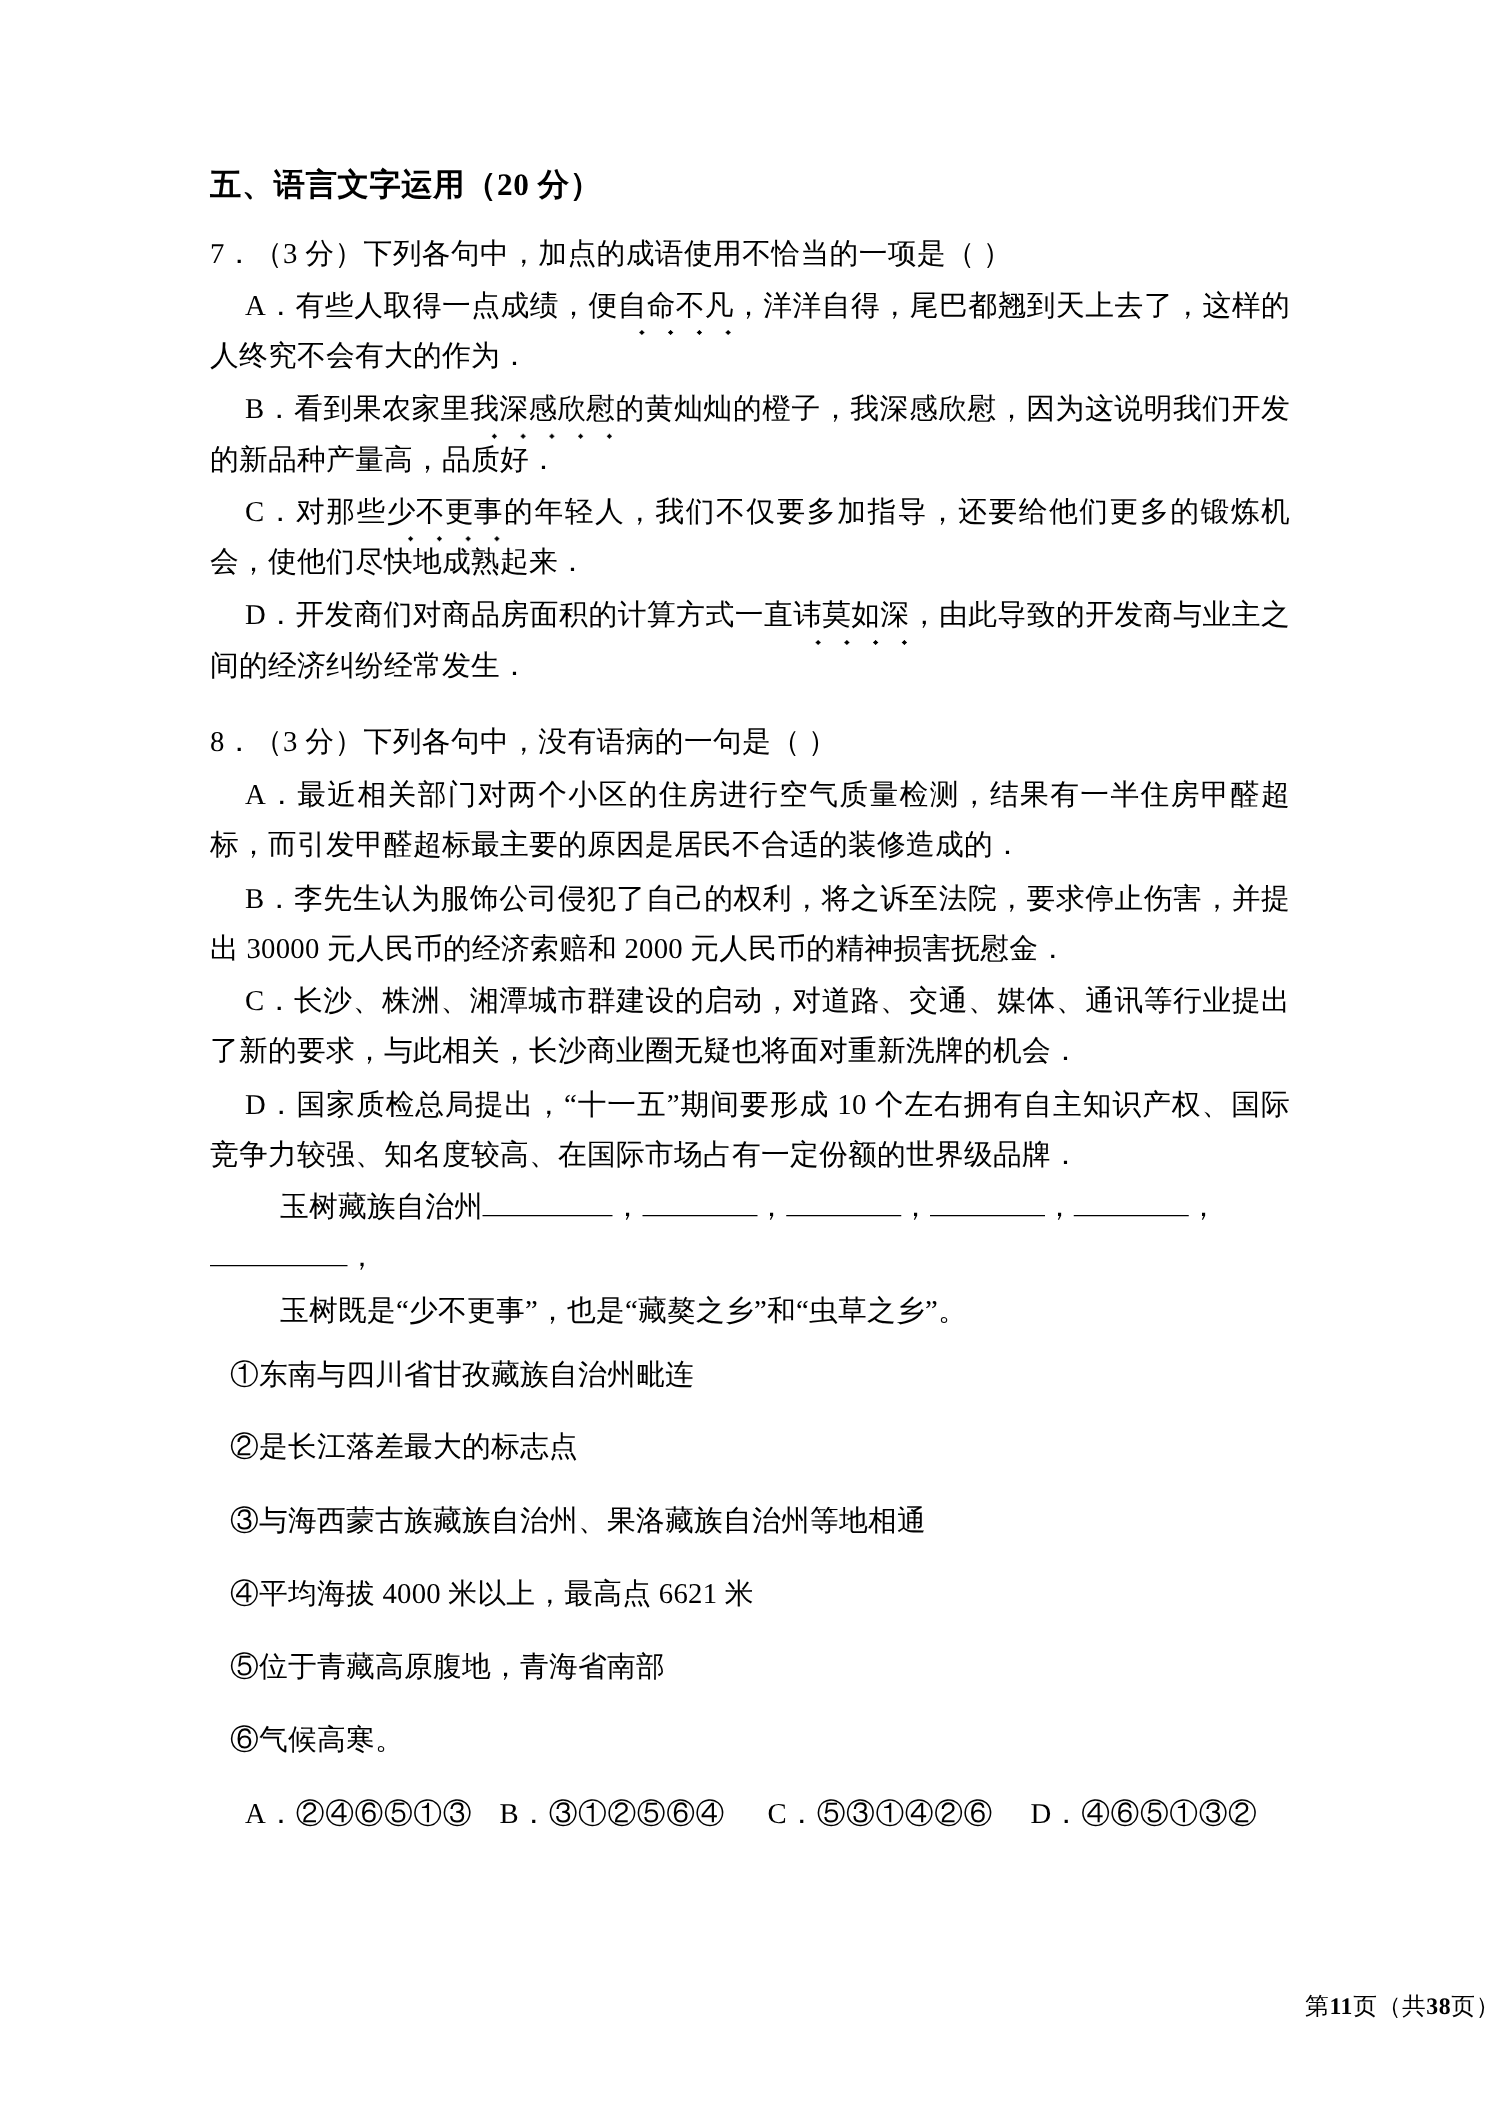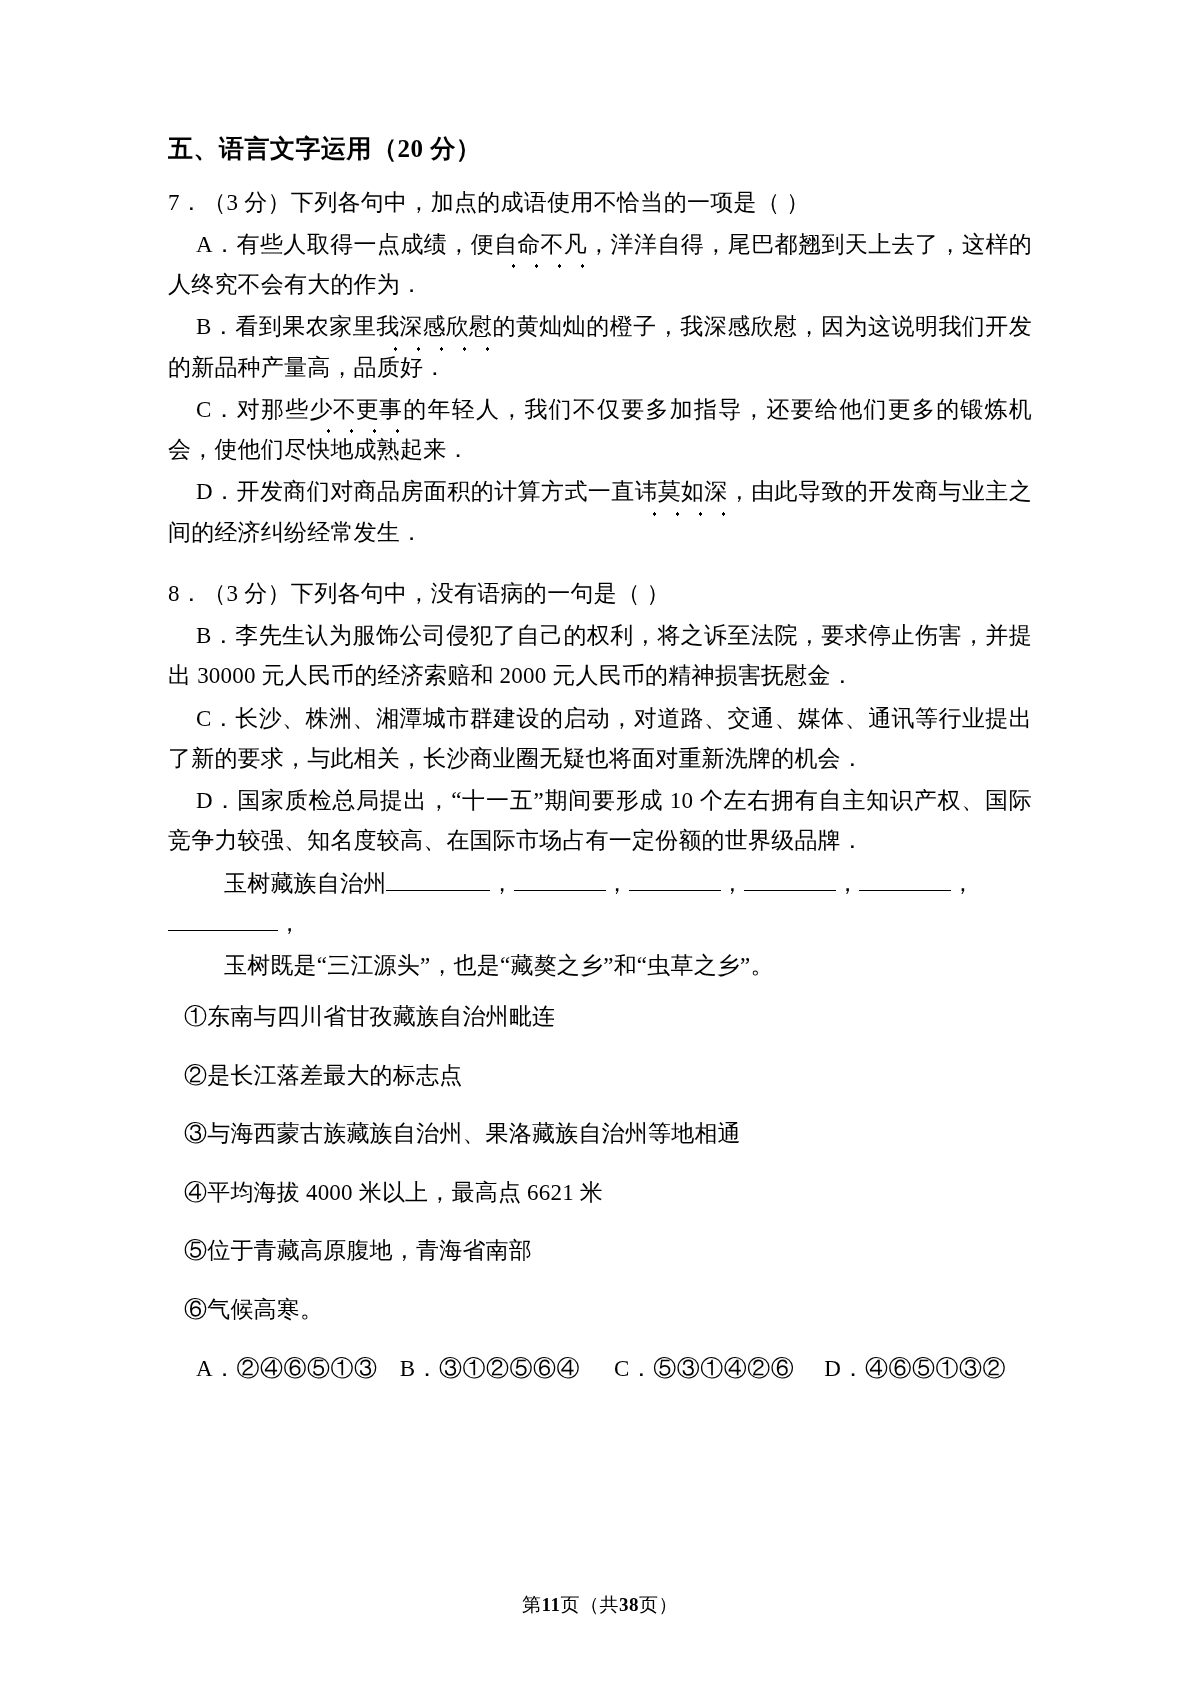--- a/index.html
+++ b/index.html
@@ -85,21 +85,21 @@
   }
   .answers .sp {
     display: inline-block;
     width: 22px;
   }
   .footer {
     position: absolute;
     left: 0;
     right: 0;
     bottom: 80px;
-    text-align: center;
+    text-align: right;
     font-size: 19px;
     letter-spacing: 0.5px;
   }
   .footer b { font-weight: bold; }
   .nowrap { white-space: nowrap; }
 </style>
 </head>
 <body>
 
 <div class="page">
@@ -119,40 +119,43 @@
   <div class="opt">
     <span class="ind"></span><span>C．</span><span>对那些</span><span class="dotted">少不更事</span><span>的年轻人，我们不仅要多加指导，还要给他们更多的锻炼机会，使他们尽快地成熟起来．</span>
   </div>
 
   <div class="opt">
     <span class="ind"></span><span>D．</span><span>开发商们对商品房面积的计算方式一直</span><span class="dotted">讳莫如深</span><span>，由此导致的开发商与业主之间的经济纠纷经常发生．</span>
   </div>
 
   <div class="q-line" style="margin-top:22px;">8．（3 分）下列各句中，没有语病的一句是（     ）</div>
 
+  <div class="opt">
+    <span class="ind"></span><span>A．</span><span>最近相关部门对两个小区的住房进行空气质量检测，结果有一半住房甲醛超标，而引发甲醛超标最主要的原因是居民不合适的装修造成的．</span>
+  </div>
 
   <div class="opt">
     <span class="ind"></span><span>B．</span><span>李先生认为服饰公司侵犯了自己的权利，将之诉至法院，要求停止伤害，并提出 30000 元人民币的经济索赔和 2000 元人民币的精神损害抚慰金．</span>
   </div>
 
   <div class="opt">
     <span class="ind"></span><span>C．</span><span>长沙、株洲、湘潭城市群建设的启动，对道路、交通、媒体、通讯等行业提出了新的要求，与此相关，长沙商业圈无疑也将面对重新洗牌的机会．</span>
   </div>
 
   <div class="opt">
     <span class="ind"></span><span>D．</span><span>国家质检总局提出，“十一五”期间要形成 10 个左右拥有自主知识产权、国际竞争力较强、知名度较高、在国际市场占有一定份额的世界级品牌．</span>
   </div>
 
 
   <div class="opt" style="text-align:left;">
     <span class="sub-indent"></span><span>玉树藏族自治州</span><span class="blankline" style="width:104px;"></span>，<span class="blankline" style="width:92px;"></span>，<span class="blankline" style="width:92px;"></span>，<span class="blankline" style="width:92px;"></span>，<span class="blankline" style="width:92px;"></span>，<span class="blankline" style="width:110px;"></span>，
   </div>
 
   <div class="opt" style="text-align:left;">
-    <span class="sub-indent"></span><span>玉树既是“三江源头”，也是“藏獒之乡”和“虫草之乡”。</span>
+    <span class="sub-indent"></span><span>玉树既是“少不更事”，也是“藏獒之乡”和“虫草之乡”。</span>
   </div>
 
   <div class="list-line" style="margin-top:10px;">①东南与四川省甘孜藏族自治州毗连</div>
   <div class="list-line">②是长江落差最大的标志点</div>
   <div class="list-line">③与海西蒙古族藏族自治州、果洛藏族自治州等地相通</div>
   <div class="list-line">④平均海拔 4000 米以上，最高点 6621 米</div>
   <div class="list-line">⑤位于青藏高原腹地，青海省南部</div>
   <div class="list-line">⑥气候高寒。</div>
 
   <div class="answers">

